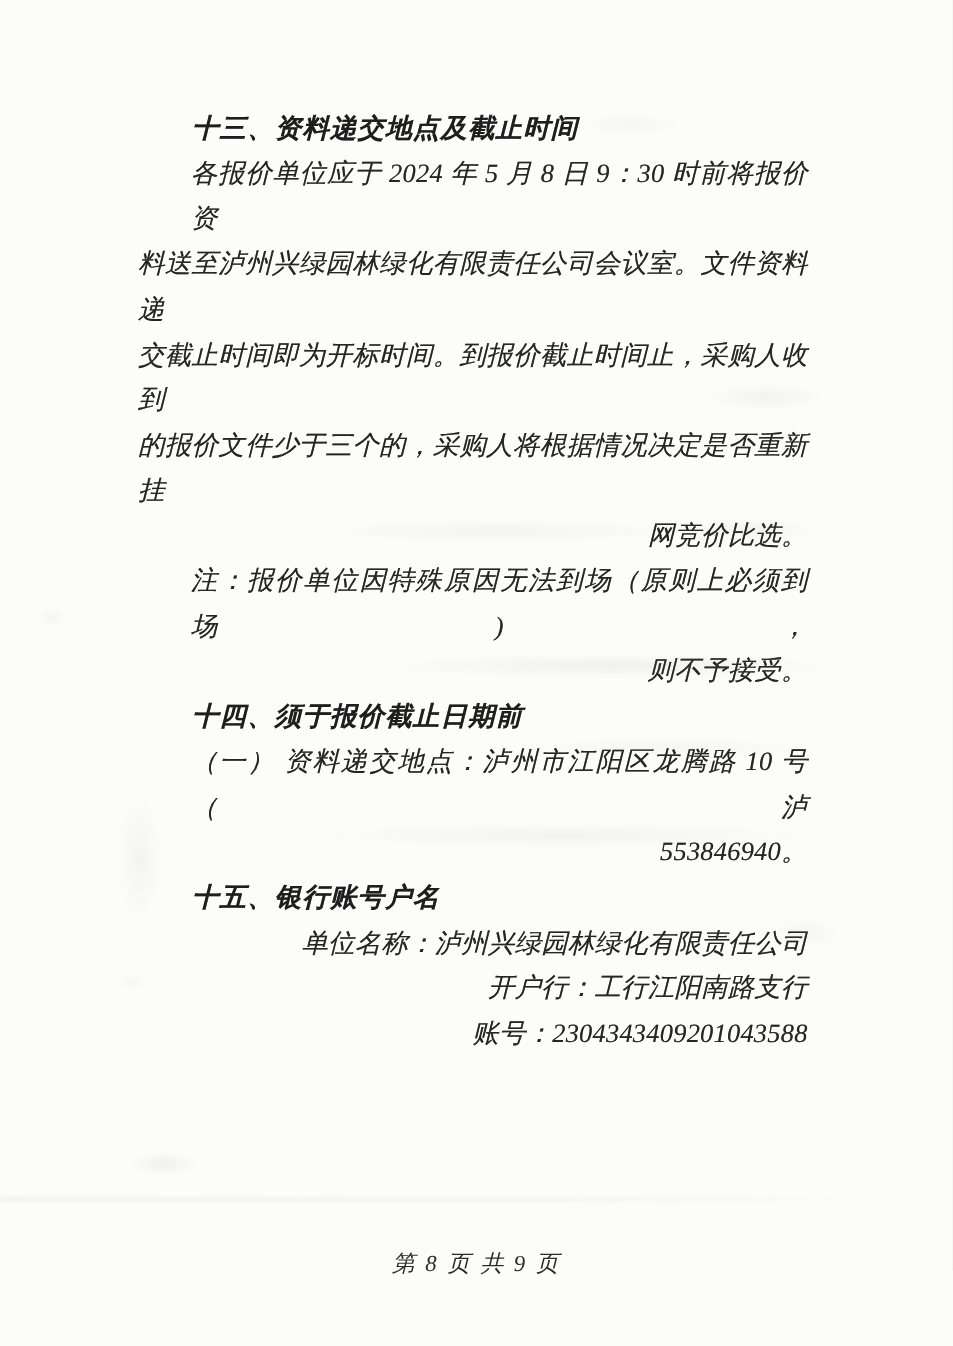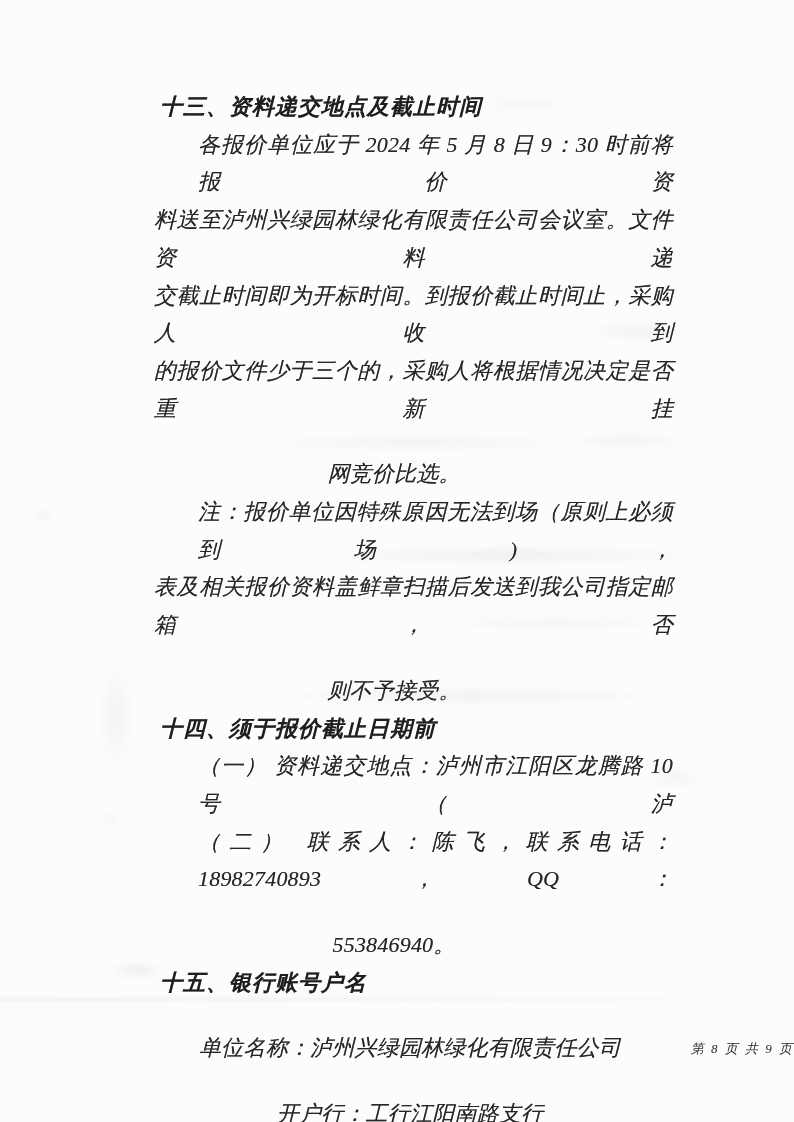--- a/index.html
+++ b/index.html
@@ -27,41 +27,40 @@
     font-size: 22px;
     line-height: 37.7px;
     letter-spacing: 0.2px;
     white-space: pre-wrap;
     text-shadow: 0 0 0.5px rgba(40,40,40,0.55);
   }
   
   .j {
     text-align: justify;
     text-align-last: justify;
-    margin-left: 39px;
   }
   
-  .l { text-align: center; margin-top: 28px; }
+  .l { text-align: right; }
   
   .h {
     font-family: "Liberation Sans", sans-serif;
     font-weight: bold;
     padding-left: 45px;
     letter-spacing: 1px;
     color: #1e1e1e;
   }
   .ind2  { padding-left: 44px; }   
   .ind15 { padding-left: 32px; }
   .footer {
     position: absolute;
     top: 1040px;
     left: 0;
     width: 794px;
-    text-align: right;
-    font-size: 13px;
+    text-align: center;
+    font-size: 19px;
     letter-spacing: 2px;
     color: #2b2b2b;
     font-family: "Liberation Serif", serif;
   }
   
   .art {
     position: absolute;
     pointer-events: none;
     background: radial-gradient(ellipse closest-side, rgba(110,110,110,0.55), rgba(110,110,110,0));
     filter: blur(2px);
@@ -92,26 +91,24 @@
   <div class="content">
 
     <div class="line h">十三、资料递交地点及截止时间</div>
     <div class="line j ind2">各报价单位应于 2024 年 5 月 8 日 9：30 时前将报价资</div>
     <div class="line j">料送至泸州兴绿园林绿化有限责任公司会议室。文件资料递</div>
     <div class="line j">交截止时间即为开标时间。到报价截止时间止，采购人收到</div>
     <div class="line j">的报价文件少于三个的，采购人将根据情况决定是否重新挂</div>
     <div class="line l">网竞价比选。</div>
 
     <div class="line j ind2">注：报价单位因特殊原因无法到场（原则上必须到场)，</div>
-    <div class="line j">表及相关报价资料盖鲜章扫描后发送到我公司指定邮箱，否</div>
     <div class="line l">则不予接受。</div>
 
     <div class="line h">十四、须于报价截止日期前</div>
     <div class="line j ind2">（一） 资料递交地点：泸州市江阳区龙腾路 10 号（泸</div>
-    <div class="line j ind2">（二） 联系人：陈飞，联系电话：18982740893，QQ：</div>
     <div class="line l">553846940。</div>
 
     <div class="line h">十五、银行账号户名</div>
     <div class="line l ind15">单位名称：泸州兴绿园林绿化有限责任公司</div>
     <div class="line l ind15">开户行：工行江阳南路支行</div>
     <div class="line l ind15">账号：2304343409201043588</div>
 
   </div>
 
   <div class="footer">第 8 页 共 9 页</div>

